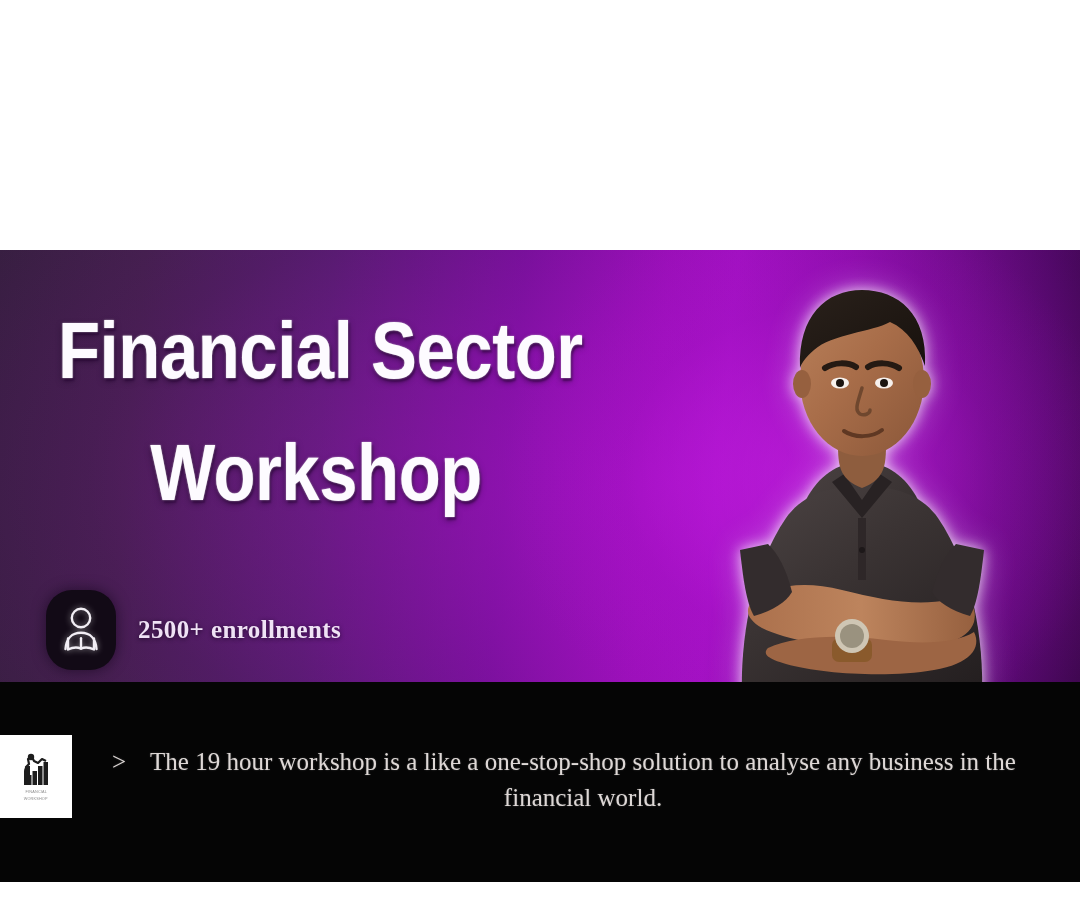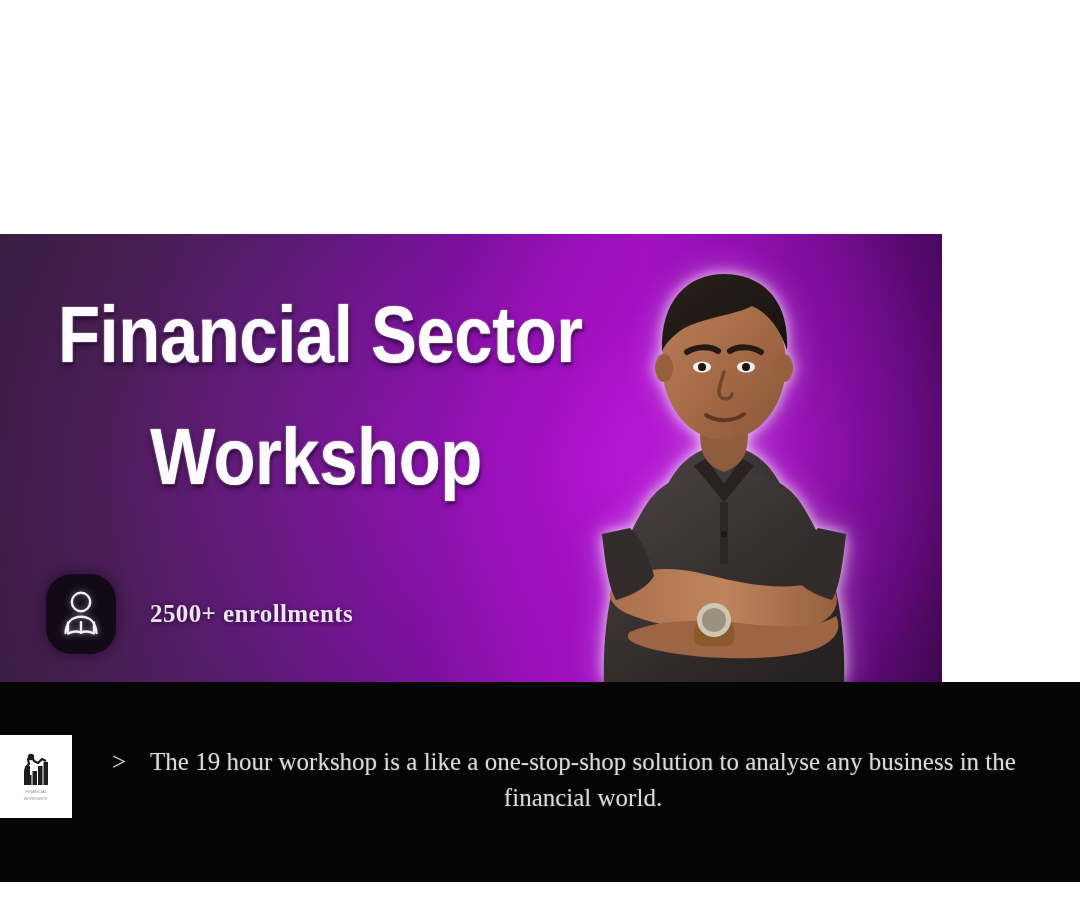--- a/index.html
+++ b/index.html
@@ -28,22 +28,22 @@
     left: 0; top: 0;
     width: 1080px;
     height: 234px;
     background: #ffffff;
   }
 
   
   .hero {
     position: absolute;
     left: 0;
-    top: 234px;
-    width: 942px;
+    top: 250px;
+    width: 1080px;
     height: 448px;
     overflow: hidden;
     background:
       radial-gradient(120% 150% at 62% 52%, rgba(185,20,215,0.55) 0%, rgba(140,10,170,0.18) 45%, rgba(0,0,0,0) 72%),
       linear-gradient(95deg,
         #32203a 0%,
         #3b2243 13%,
         #4b1f63 30%,
         #6c1190 47%,
         #9810b6 60%,
@@ -88,21 +88,21 @@
   .headline .line1 { display: block; }
   .headline .line2 { display: block; }
 
   
   .enroll-badge {
     position: absolute;
     left: 46px;
     top: 340px;
     display: flex;
     align-items: center;
-    gap: 34px;
+    gap: 22px;
   }
   .enroll-icon-box {
     width: 70px;
     height: 80px;
     border-radius: 26px;
     background: #120a16;
     display: flex;
     align-items: center;
     justify-content: center;
     box-shadow: 0 0 14px rgba(10,0,16,0.55);

